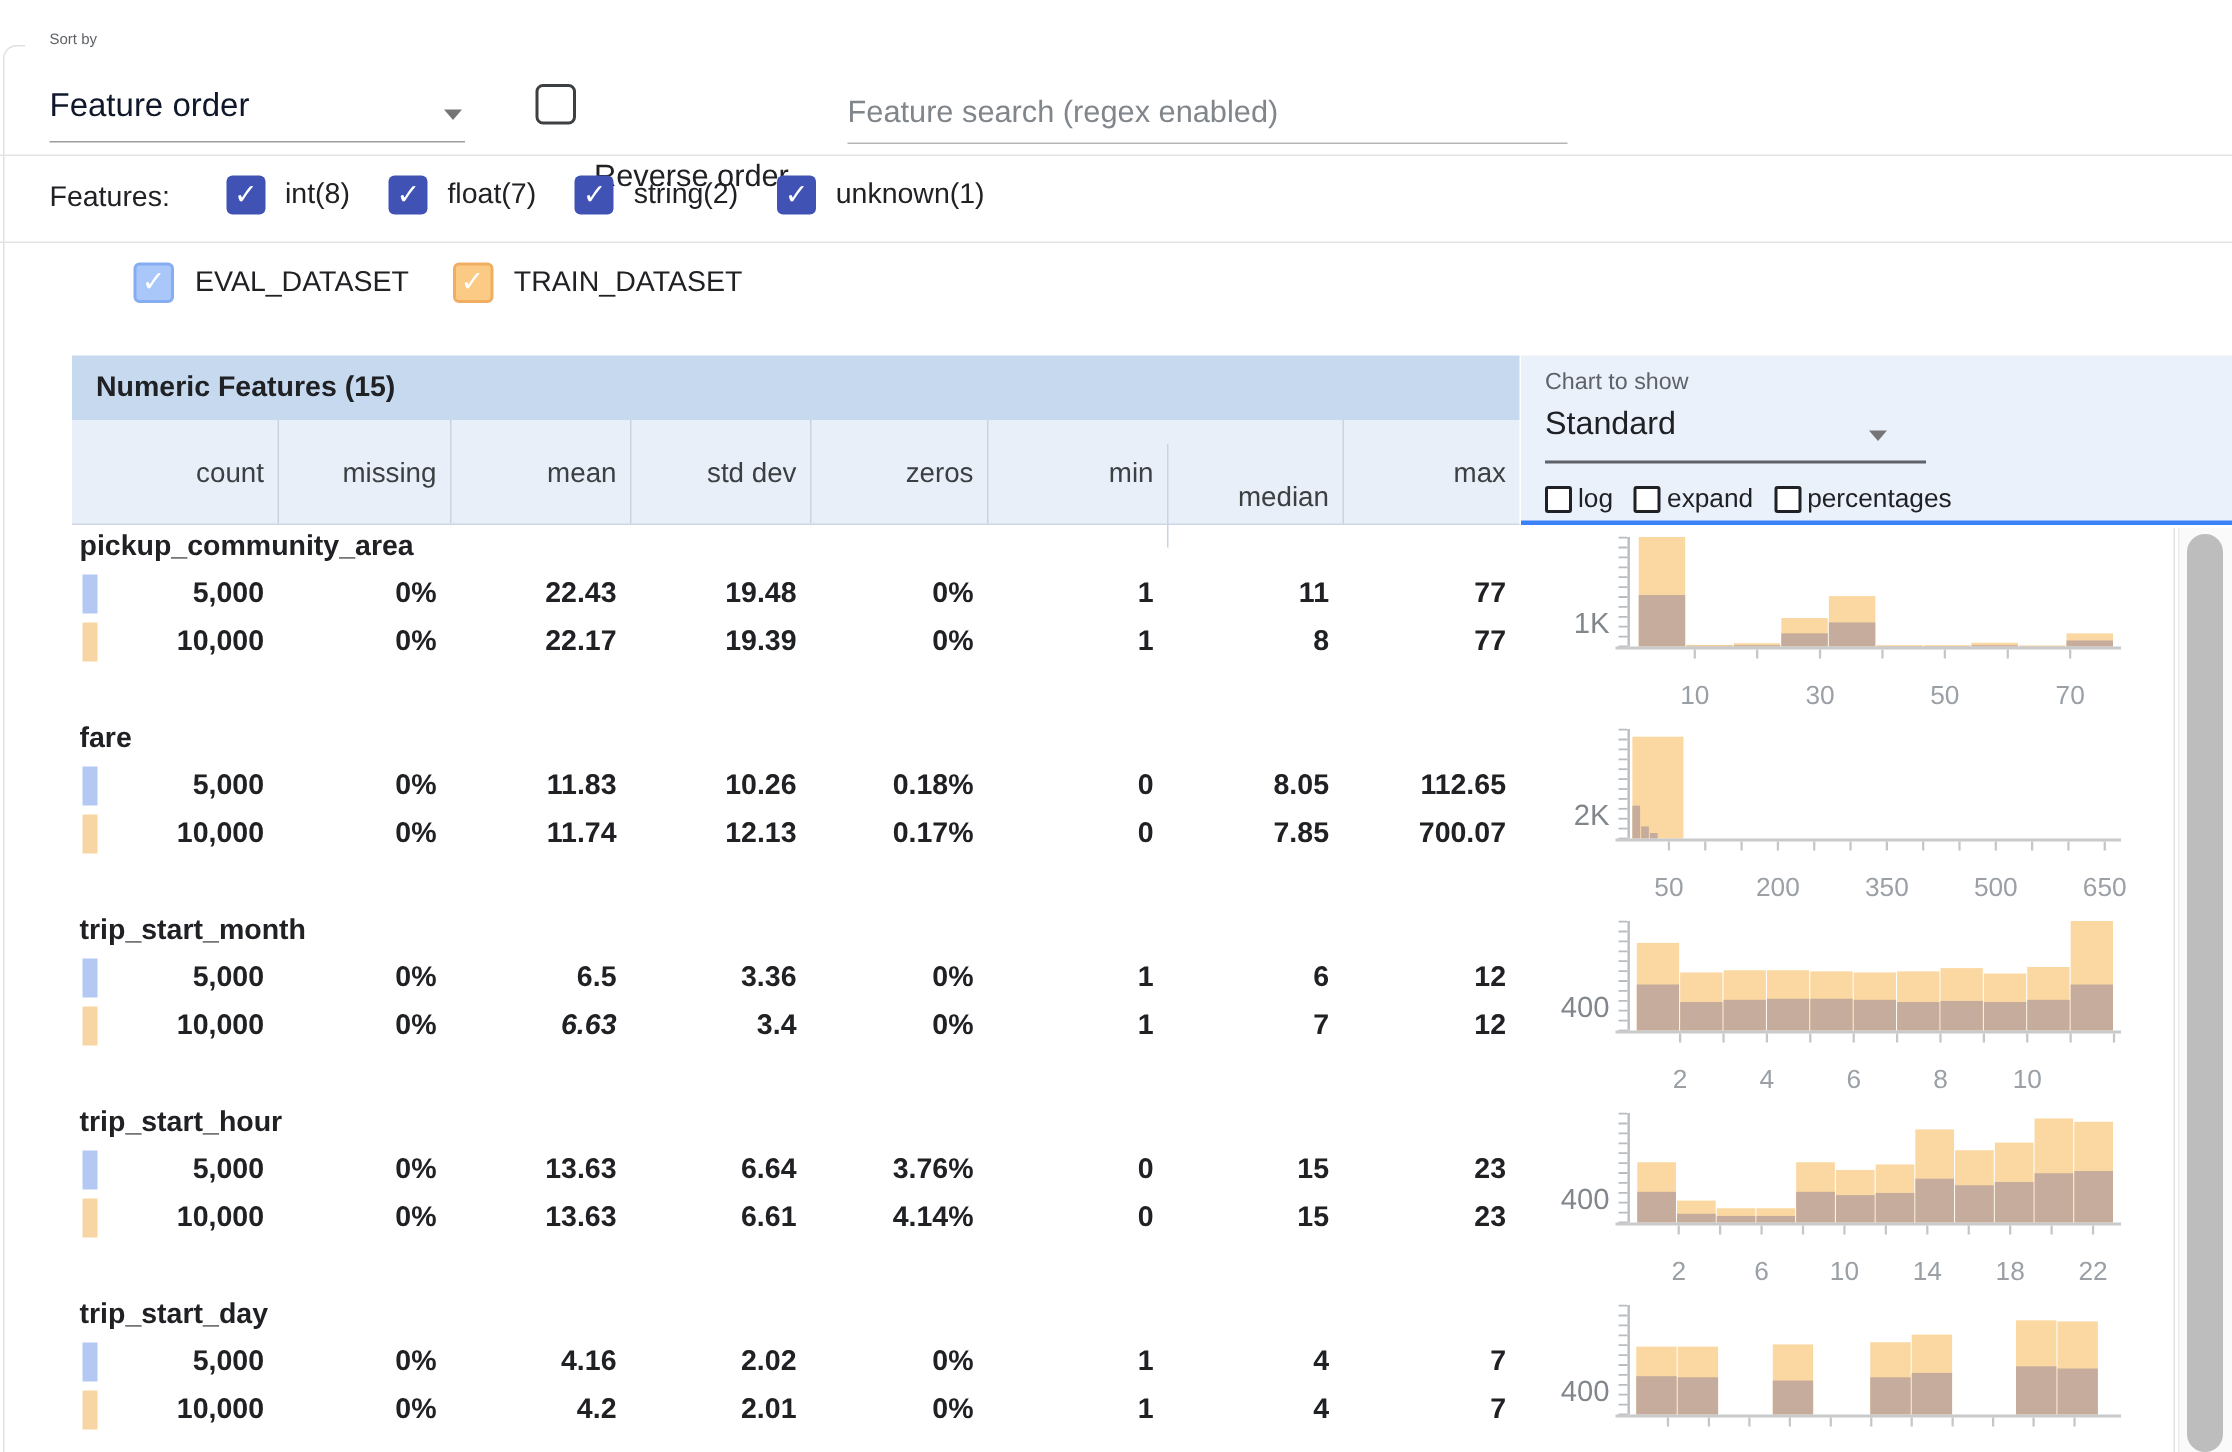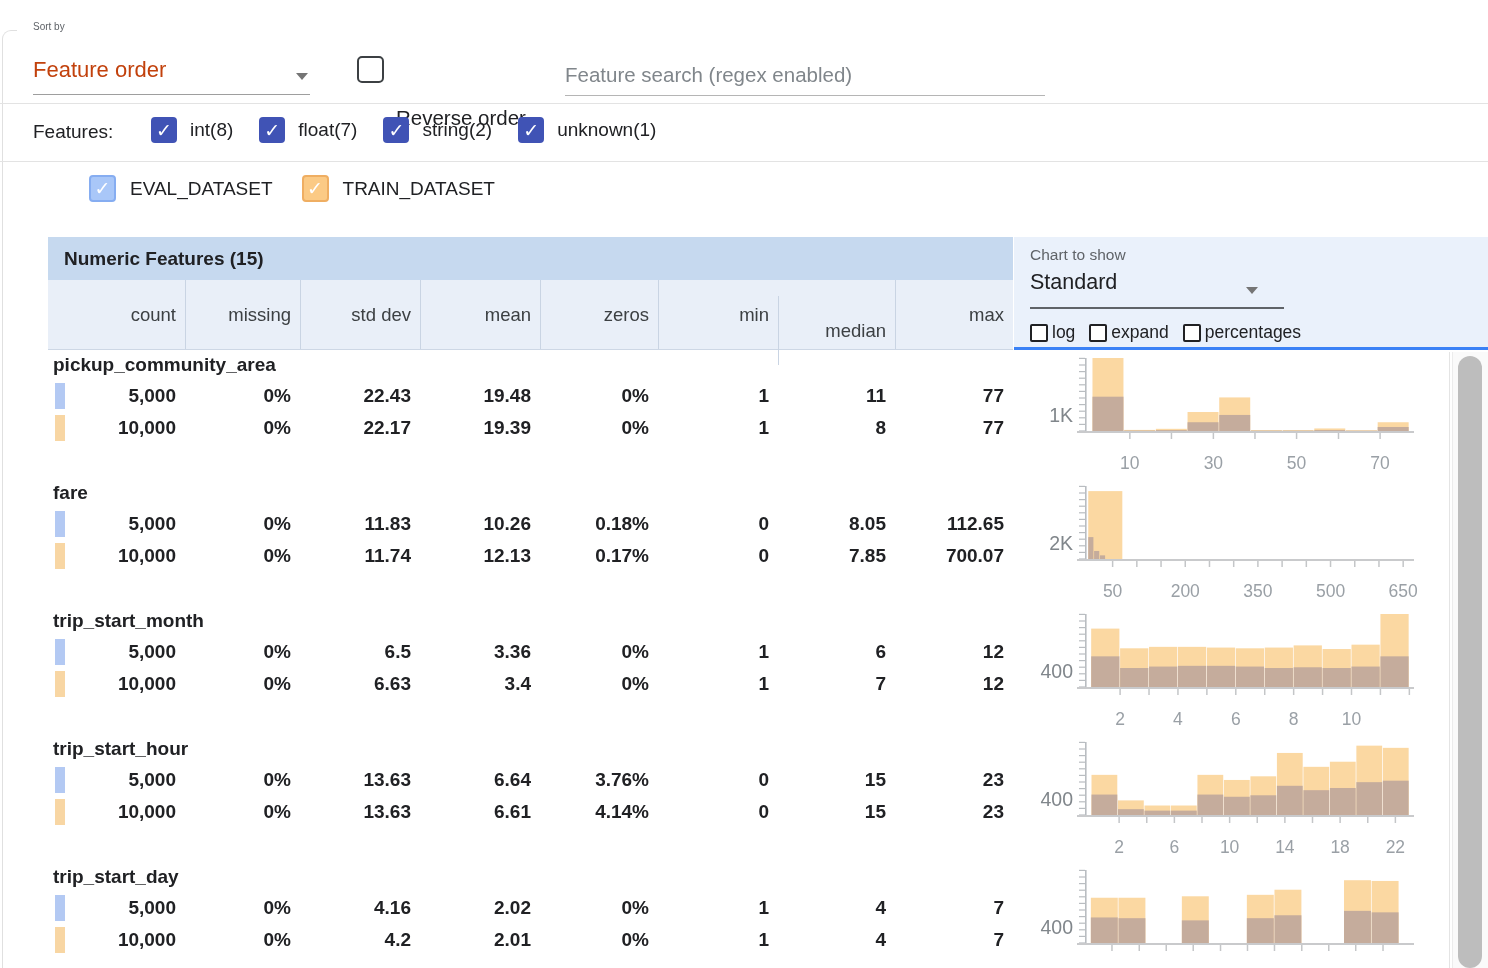--- a/index.html
+++ b/index.html
@@ -4,21 +4,21 @@
 <style>
   html,body{margin:0;padding:0;background:#fff;}
   .screen{position:relative;width:1488px;height:968px;overflow:hidden;background:#fff;
     font-family:"Liberation Sans","DejaVu Sans",sans-serif;color:#202124;}
   .abs{position:absolute;}
   
   .card-edge{position:absolute;left:2px;top:30px;width:14px;height:938px;
     border-left:1px solid #e0e0e0;border-top:1px solid #e0e0e0;border-top-left-radius:9px;}
   
   .sort-label{left:33px;top:21px;font-size:10px;color:#5f6368;}
-  .sort-value{left:33px;top:57px;font-size:22px;color:#c2410c;cursor:pointer;}
+  .sort-value{left:33px;top:57px;font-size:22px;color:#0f172a;cursor:pointer;}
   .dd-arrow{width:0;height:0;border-left:6.5px solid transparent;border-right:6.5px solid transparent;
     border-top:7px solid #757575;}
   .sort-arrow{left:296px;top:73px;}
   .sort-underline{left:33px;top:94px;width:277px;height:1px;background:#9e9e9e;}
   .cb{box-sizing:border-box;display:flex;align-items:center;justify-content:center;
     border-radius:4px;color:#fff;font-weight:bold;cursor:pointer;}
   .cb-unchecked{border:2px solid #3c4043;background:#fff;}
   .reverse-cb{left:357px;top:56px;width:27px;height:27px;border-radius:5px;}
   .reverse-label{left:396px;top:58px;font-size:20.5px;margin-top:48px;}
   .search-input{left:565px;top:55px;width:480px;height:40px;border:none;outline:none;
@@ -116,22 +116,22 @@
       <div class="ds-item">
         <div class="cb" style="background: rgb(251, 202, 133); border: 2px solid rgb(239, 174, 98);">✓</div>
         <span>TRAIN_DATASET</span>
       </div>
     </div>
 
   <div class="abs tbl-title">Numeric Features (15)</div>
   <div class="abs col-header">
       <div class="col-cell" style="width: 137px; padding-left: 39px;">count</div>
       <div class="col-cell" style="width: 115px;">missing</div>
+      <div class="col-cell" style="width: 120px;">mean</div>
       <div class="col-cell" style="width: 120px;">std dev</div>
-      <div class="col-cell" style="width: 120px;">mean</div>
       <div class="col-cell" style="width: 118px;">zeros</div>
       <div class="col-cell" style="width: 120px;">min</div>
       <div class="col-cell" style="width: 117px; margin-top: 16px;">median</div>
       <div class="col-cell" style="width: 118px;">max</div>
     </div>
 
   <div class="abs panel-top">
     <div class="panel-label">Chart to show</div>
     <div class="panel-value">Standard</div>
     <div class="dd-arrow panel-arrow"></div>
@@ -213,21 +213,21 @@
           <div class="val-cell" style="width: 120px;">3.36</div>
           <div class="val-cell" style="width: 118px;">0%</div>
           <div class="val-cell" style="width: 120px;">1</div>
           <div class="val-cell" style="width: 117px;">6</div>
           <div class="val-cell" style="width: 118px;">12</div>
         </div>
         <div class="frow frow-train">
           <div class="swatch" style="background: rgb(248, 214, 163);"></div>
           <div class="val-cell" style="width: 137px;">10,000</div>
           <div class="val-cell" style="width: 115px;">0%</div>
-          <div class="val-cell" style="width: 120px;">6.63</div>
+          <div class="val-cell" style="width: 120px; font-style: italic;">6.63</div>
           <div class="val-cell" style="width: 120px;">3.4</div>
           <div class="val-cell" style="width: 118px;">0%</div>
           <div class="val-cell" style="width: 120px;">1</div>
           <div class="val-cell" style="width: 117px;">7</div>
           <div class="val-cell" style="width: 118px;">12</div>
         </div>
       </div>
       <div class="group" style="top: 384px;">
         <div class="fname">trip_start_hour</div>
         <div class="frow frow-eval">

